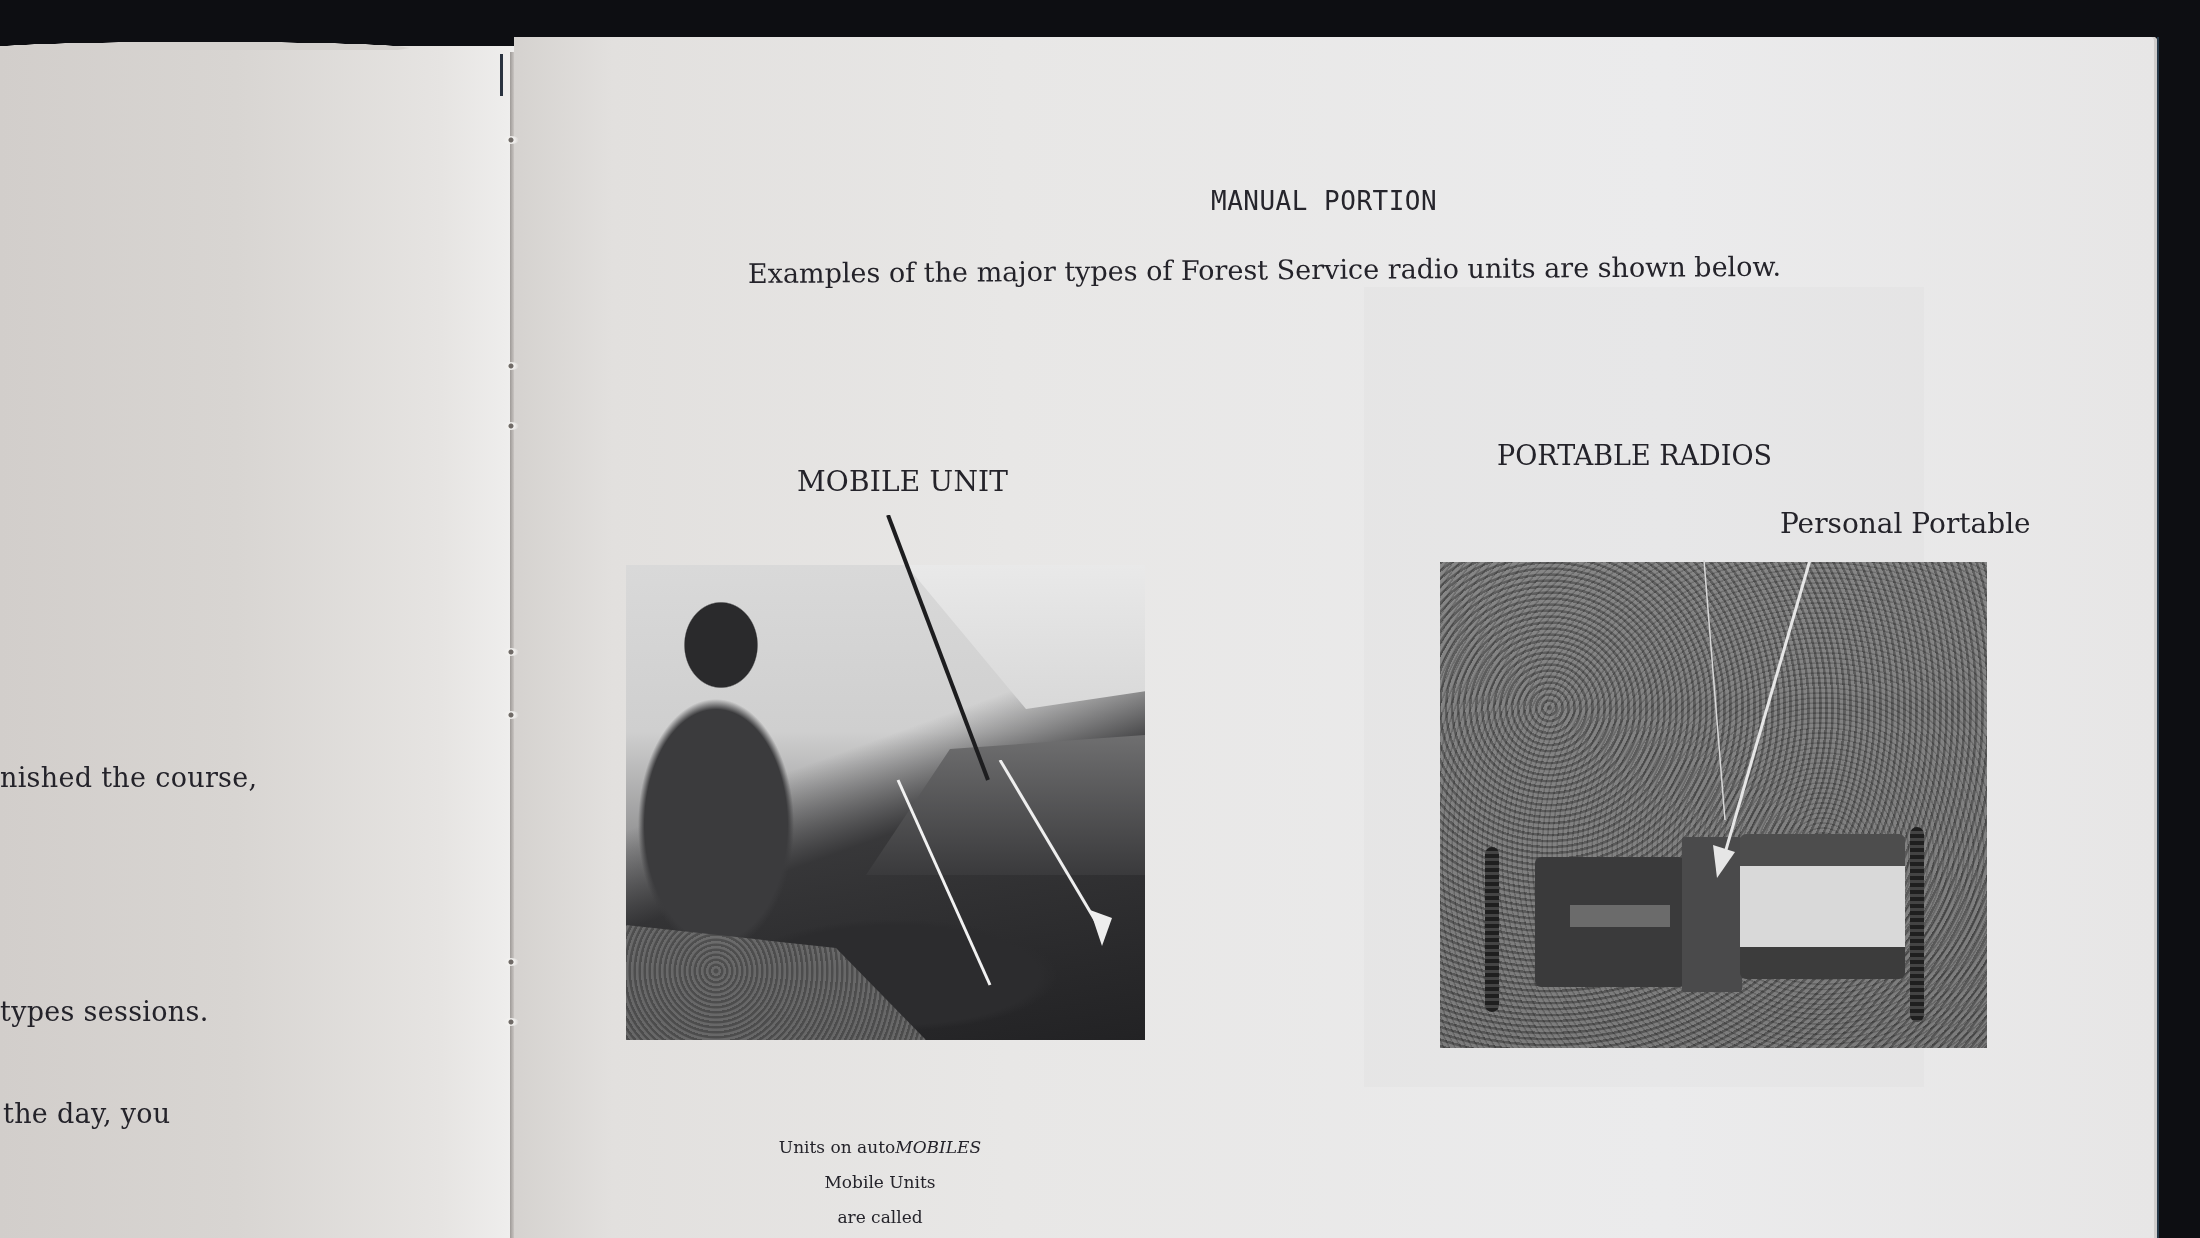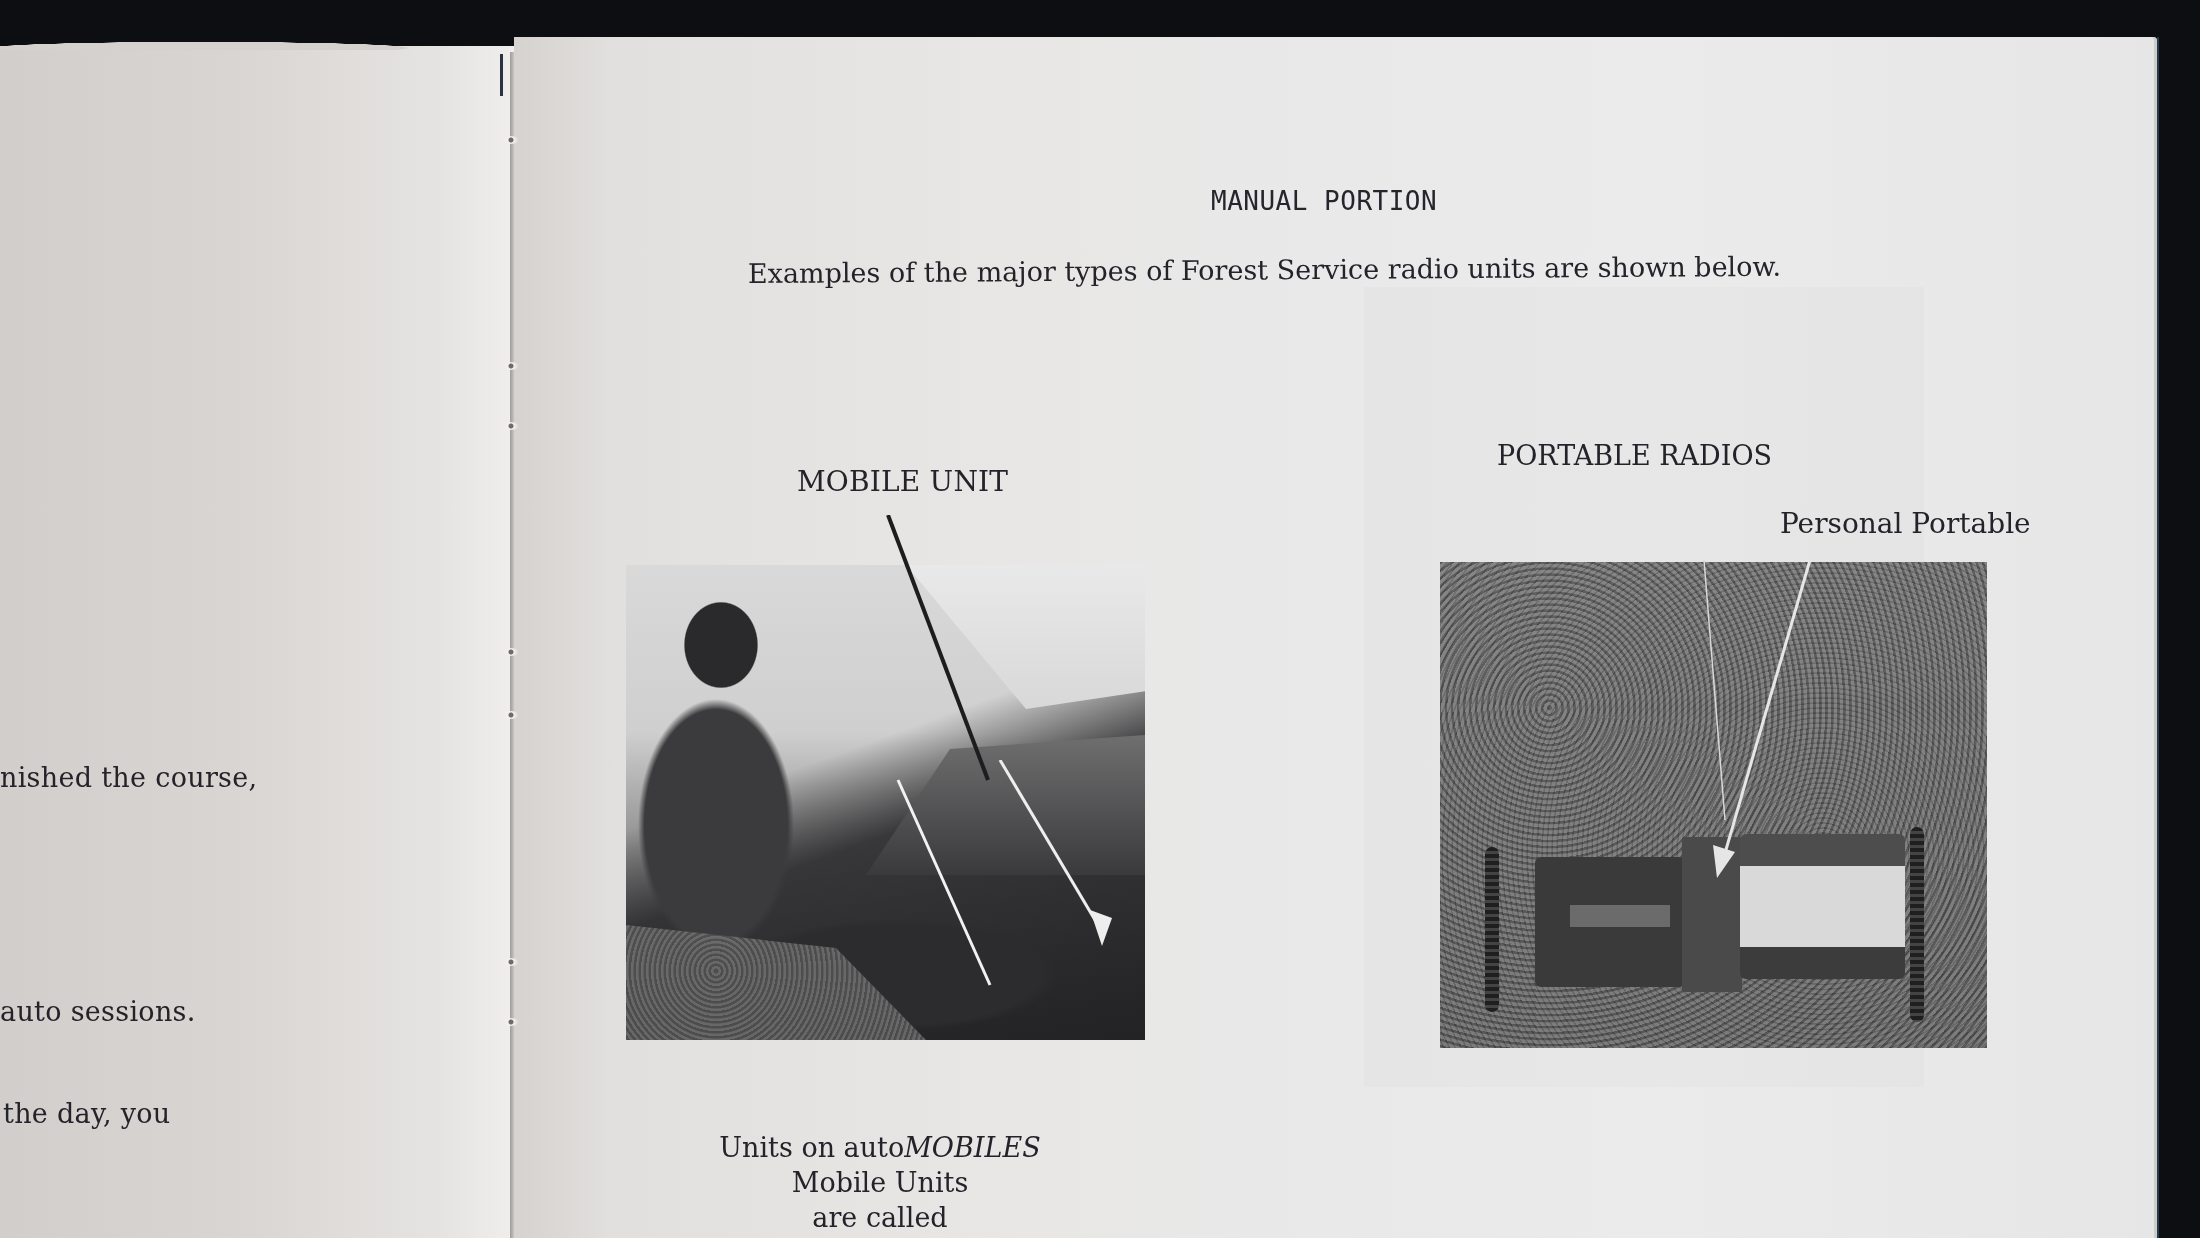--- a/index.html
+++ b/index.html
@@ -210,35 +210,35 @@
       position: absolute;
       transform-origin: top left;
     }
     .caption {
       position: absolute;
       left: 680px;
       top: 1130px;
       width: 400px;
       text-align: center;
       font-family: "DejaVu Serif", "Liberation Serif", serif;
-      font-size: 27px;
+      font-size: 17px;
       line-height: 35px;
       color: #24232a;
     }
     .caption em { font-style: italic; }
   </style>
 </head>
 <body>
 
 <div class="scene">
 
   <div class="page-left">
     <div class="left-marker"></div>
     <div class="left-line" style="left:0px; top:716px;">nished the course,</div>
-    <div class="left-line" style="left:0px; top:950px;">auto sessions.</div>
+    <div class="left-line" style="left:0px; top:950px;">types sessions.</div>
     <div class="left-line" style="left:3px; top:1012px;margin-top:40px;">the day, you</div>
   </div>
 
   <div class="page-right">
 
     <div class="ghost" style="left:850px; top:250px; width:560px; height:800px;"></div>
   </div>
 
   <div class="spine"></div>
   <div class="stitch" style="top:136px;"></div>

